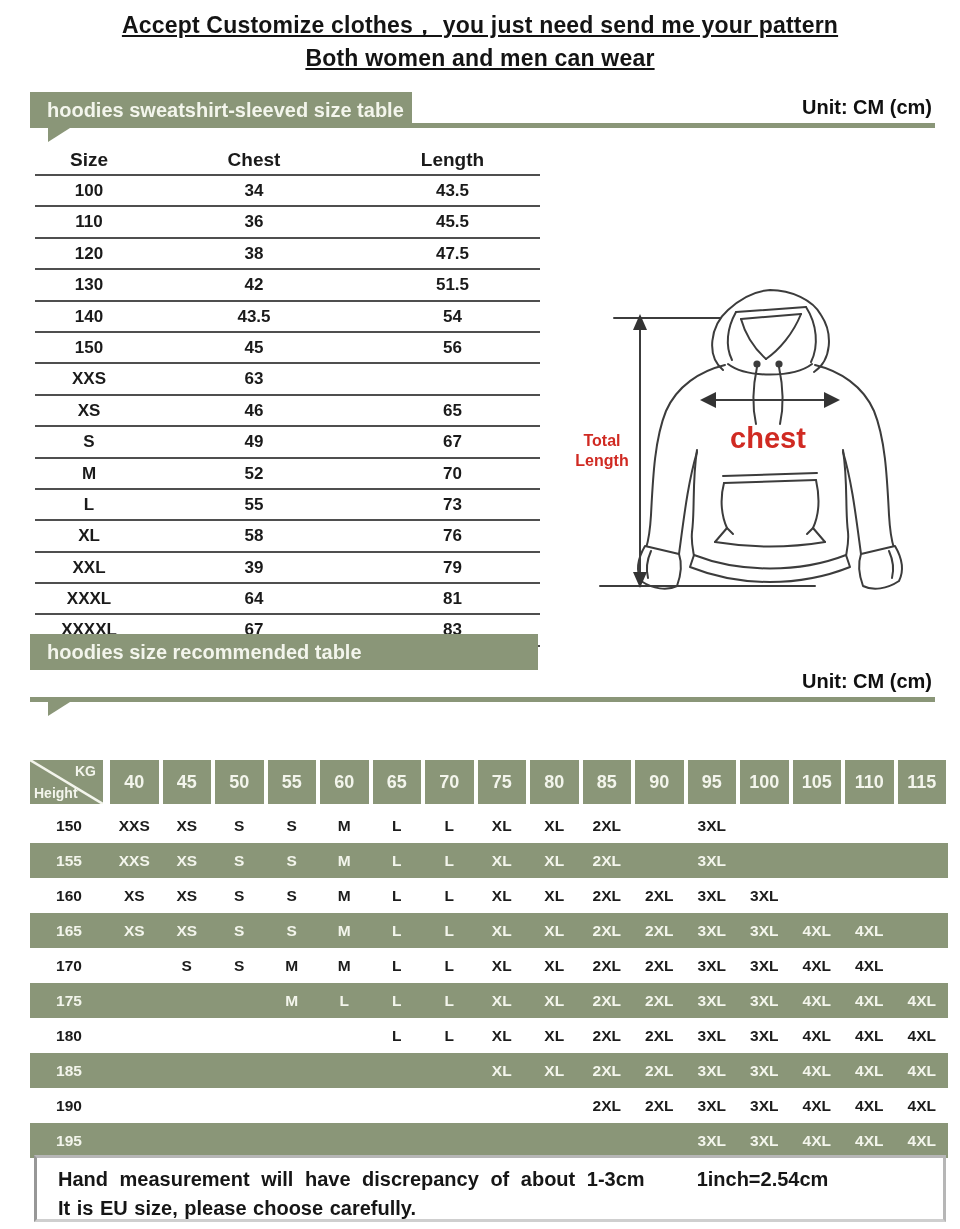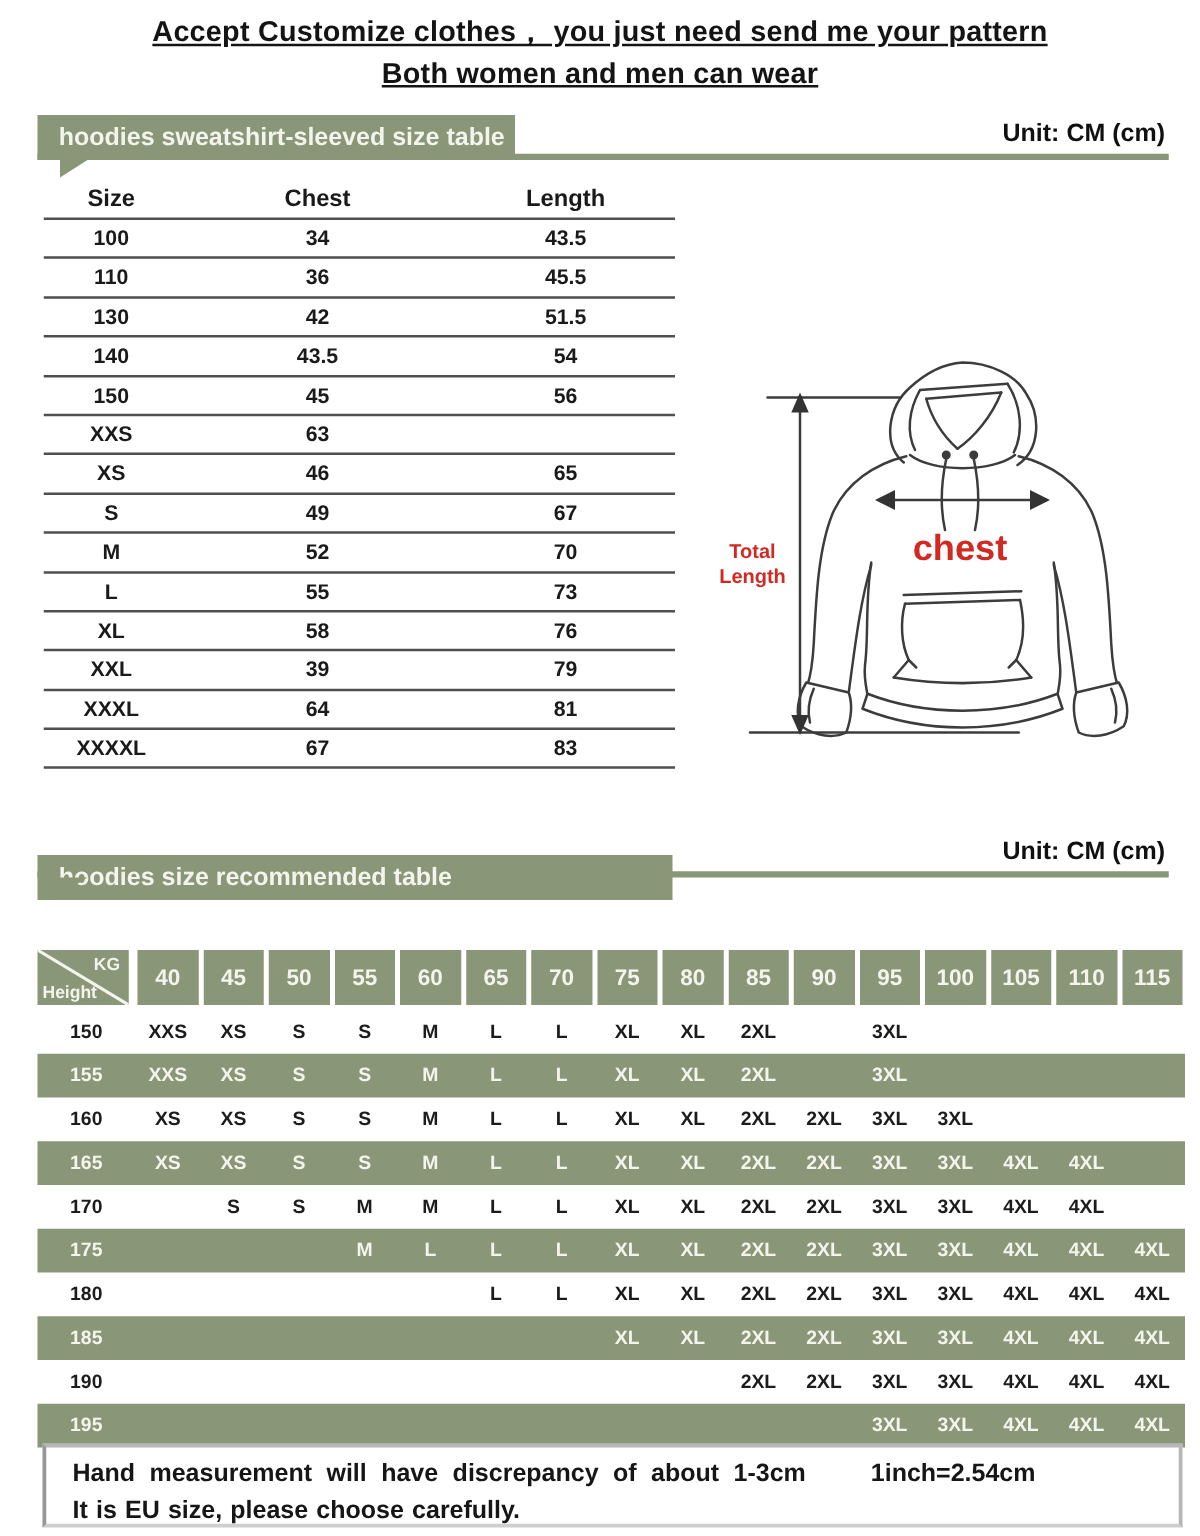--- a/index.html
+++ b/index.html
@@ -29,21 +29,21 @@
   .banner-strip{position:absolute;height:5px;background:var(--green);}
   .banner-tail{position:absolute;width:0;height:0;
     border-top:14px solid var(--green);border-right:22px solid transparent;}
   .unit-label{position:absolute;font-size:20px;font-weight:bold;color:#101010;white-space:nowrap;}
 
   .banner1-box{top:92px;left:30px;width:382px;}
   .banner1-strip{top:123px;left:30px;width:905px;}
   .banner1-tail{top:128px;left:48px;}
   .unit1{top:96px;right:28px;}
 
-  .banner2-box{top:684px;left:30px;width:508px;}
+  .banner2-box{top:634px;left:30px;width:508px;}
   .banner2-strip{top:697px;left:30px;width:905px;}
   .banner2-tail{top:702px;left:48px;}
   .unit2{top:670px;right:28px;}
 
   
   .size-table{position:absolute;top:143px;left:35px;width:505px;font-weight:bold;}
   .st-header,.st-row{display:grid;grid-template-columns:108px 222px 175px;text-align:center;}
   .st-header{height:33px;line-height:33px;font-size:19px;border-bottom:2px solid var(--line);}
   .st-row{height:31.4px;line-height:30px;font-size:17px;border-bottom:2px solid var(--line);}
   .st-cell{overflow:hidden;}
@@ -100,20 +100,25 @@
     <div>
         <div class="st-row">
           <div class="st-cell">100</div>
           <div class="st-cell">34</div>
           <div class="st-cell">43.5</div>
         </div>
         <div class="st-row">
           <div class="st-cell">110</div>
           <div class="st-cell">36</div>
           <div class="st-cell">45.5</div>
+        </div>
+        <div class="st-row">
+          <div class="st-cell">120</div>
+          <div class="st-cell">38</div>
+          <div class="st-cell">47.5</div>
         </div>
         <div class="st-row">
           <div class="st-cell">130</div>
           <div class="st-cell">42</div>
           <div class="st-cell">51.5</div>
         </div>
         <div class="st-row">
           <div class="st-cell">140</div>
           <div class="st-cell">43.5</div>
           <div class="st-cell">54</div>

